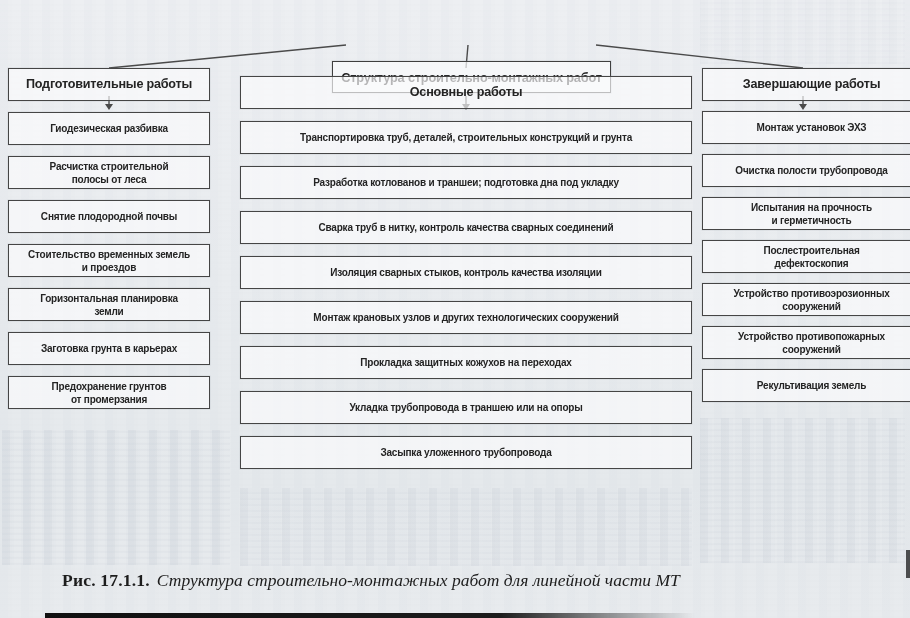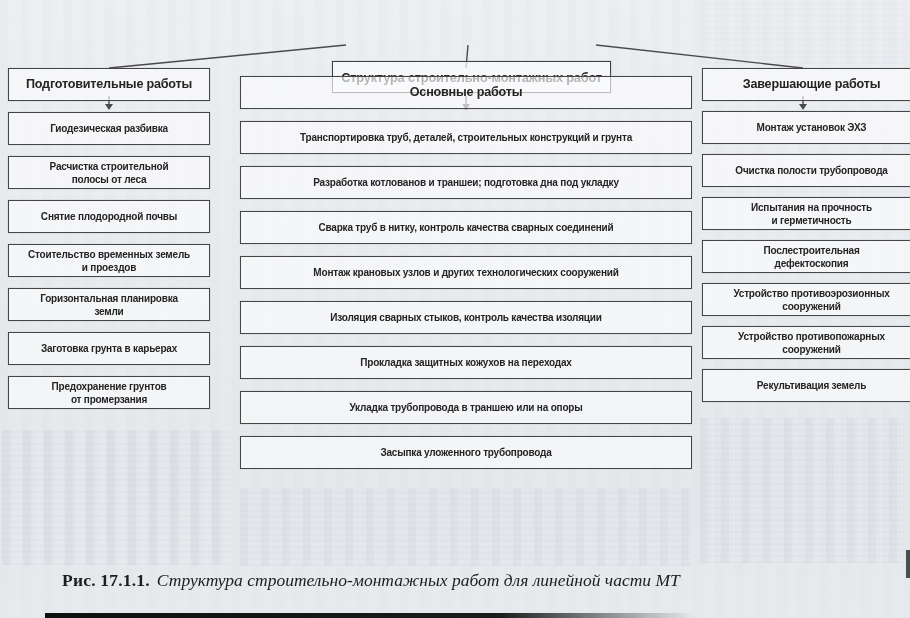--- a/index.html
+++ b/index.html
@@ -113,22 +113,22 @@
     <div class="box">Заготовка грунта в карьерах</div>
     <div class="box">Предохранение грунтов
 от промерзания</div>
   </div>
 
   <div class="col" id="col-mid">
     <div class="box header">Основные работы</div>
     <div class="box">Транспортировка труб, деталей, строительных конструкций и грунта</div>
     <div class="box">Разработка котлованов и траншеи; подготовка дна под укладку</div>
     <div class="box">Сварка труб в нитку, контроль качества сварных соединений</div>
+    <div class="box">Изоляция сварных стыков, контроль качества изоляции</div>
     <div class="box">Монтаж крановых узлов и других технологических сооружений</div>
-    <div class="box">Изоляция сварных стыков, контроль качества изоляции</div>
     <div class="box">Прокладка защитных кожухов на переходах</div>
     <div class="box">Укладка трубопровода в траншею или на опоры</div>
     <div class="box">Засыпка уложенного трубопровода</div>
   </div>
 
   <div class="col" id="col-right">
     <div class="box header">Завершающие работы</div>
     <div class="box">Монтаж установок ЭХЗ</div>
     <div class="box">Очистка полости трубопровода</div>
     <div class="box">Испытания на прочность

